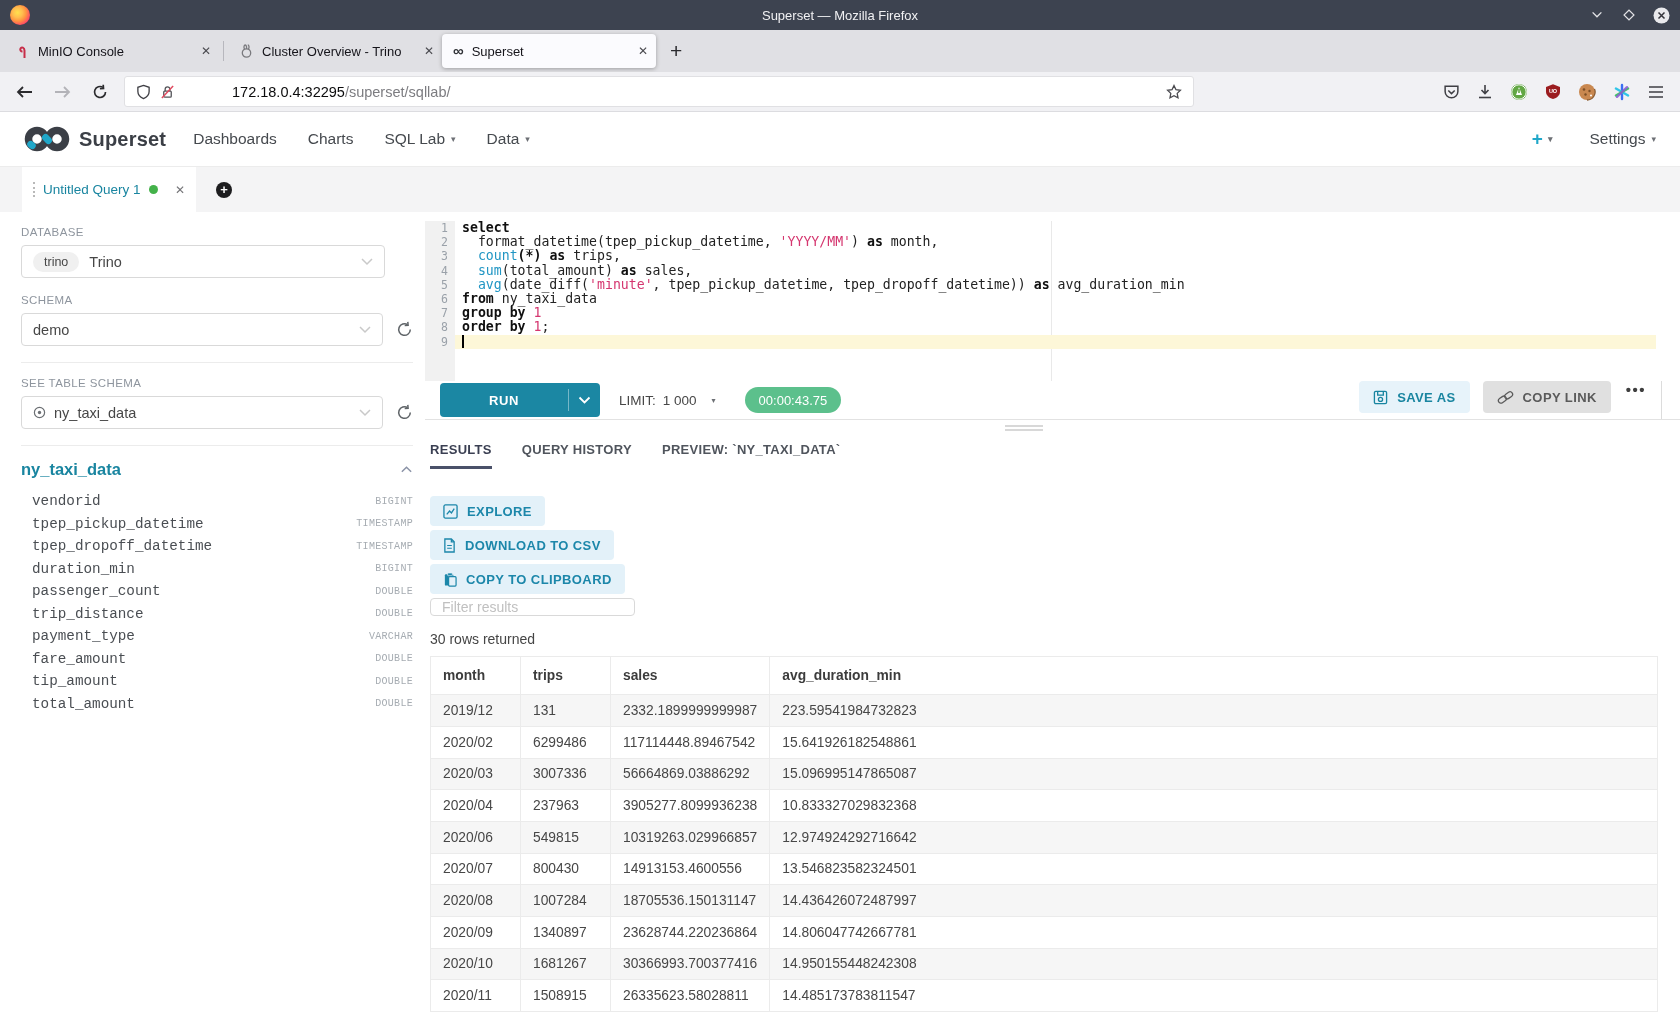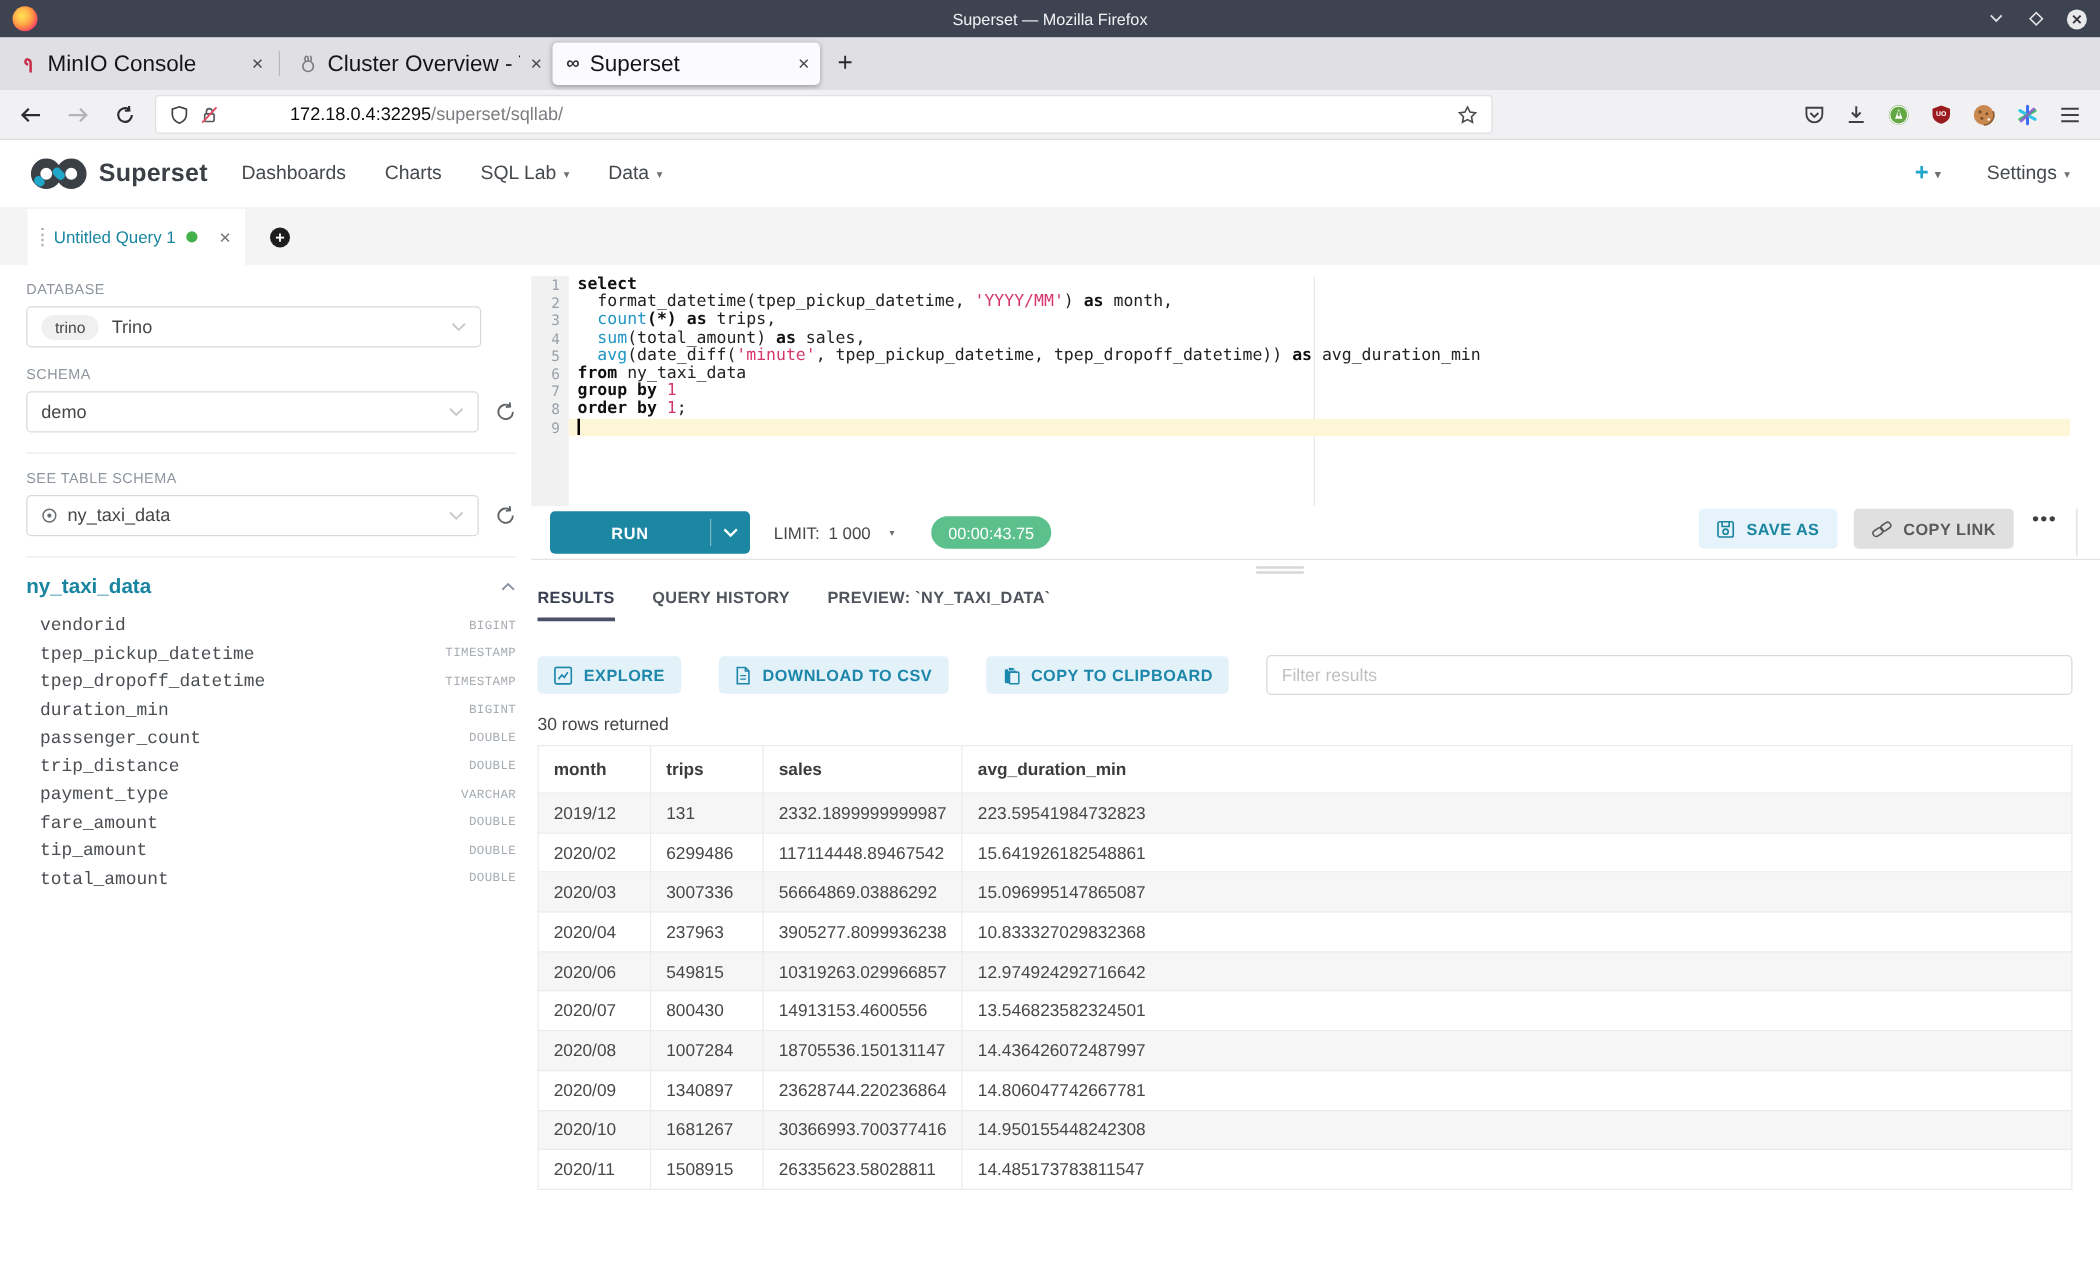--- a/index.html
+++ b/index.html
@@ -15,21 +15,21 @@
   .win-title { position:absolute; left:0; right:0; text-align:center; font-size:13px; color:#f1f1f3; }
   .win-controls { margin-left:auto; display:flex; gap:14px; align-items:center; z-index:2; }
   .win-btn { display:flex; align-items:center; justify-content:center; width:18px; height:18px; }
 
   
   .tabstrip { position:absolute; left:0; top:30px; width:1680px; height:42px;
               background:#e0e0e4; display:flex; align-items:center; padding-left:5px; }
   .btab { width:214px; height:34px; display:flex; align-items:center; gap:8px;
           padding:0 8px 0 11px; border-radius:4px; }
   .btab.active { background:#fbfbfe; box-shadow:0 1px 4px rgba(0,0,0,.3); }
-  .bt-title { font-size:18px; color:#15141a; flex:1; white-space:nowrap; overflow:hidden; }
+  .bt-title { font-size:13px; color:#15141a; flex:1; white-space:nowrap; overflow:hidden; }
   .bt-close { color:#4a4a4f; font-size:12px; line-height:12px; }
   .tab-sep { width:1px; height:20px; background:#b7b7bd; margin:0 4px; }
   .newtab { font-size:21px; font-weight:300; color:#2a2a2e; margin-left:14px; }
 
   
   .toolbar { position:absolute; left:0; top:72px; width:1680px; height:40px;
              background:#f1f1f4; border-bottom:1px solid #dcdce0;
              display:flex; align-items:center; padding:0 12px; }
   .nav-btns { display:flex; gap:21px; align-items:center; margin:0 10px 0 4px; }
   .urlbar { width:1070px; height:31px; background:#fff; border:1px solid #e0e0e3; border-radius:3px;
@@ -125,21 +125,21 @@
   .more-dots { color:#3f3f3f; font-size:15px; letter-spacing:1.5px; font-weight:700; margin:0 2px; }
   .run-right-sep { width:1px; height:38px; background:#dcdcdc; }
 
   
   .south { flex:1; position:relative; border-top:1px solid #e2e2e2; padding:0 22px 0 5px; }
   .drag-handle { position:absolute; top:5px; left:580px; width:38px; }
   .drag-handle div { height:2px; background:#d8d8d8; margin-bottom:2px; }
   .rtabs { display:flex; gap:30px; padding-top:22px; }
   .rtab { font-size:13px; font-weight:700; letter-spacing:.3px; color:#50555d; padding-bottom:9px; }
   .rtab.active { color:#3a3f52; border-bottom:3px solid #4a5169; }
-  .actions { display:flex; gap:30px; align-items:center; margin-top:27px; }
+  .actions { display:flex; gap:4px; align-items:flex-start; margin-top:27px;flex-direction:column; }
   .action-btn { height:30px; background:#e3f1f9; color:#1c87aa; border:none; border-radius:4px;
                 display:flex; align-items:center; gap:9px; padding:0 13px;
                 font-family:"Liberation Sans",sans-serif; font-size:13px; font-weight:700; letter-spacing:.4px; }
   .filter-input { flex:1; height:32px; border:1px solid #d9d9d9; border-radius:4px;
                   padding:0 11px; font-size:14px; color:#333; font-family:"Liberation Sans",sans-serif; }
   .filter-input::placeholder { color:#c0c0c0; }
   .rows-returned { margin-top:15px; font-size:14px; color:#454545; }
   .rtable { margin-top:9px; width:100%; border-collapse:collapse; font-size:13.8px; color:#474747; }
   .rtable th, .rtable td { border:1px solid #ebebeb; text-align:left; padding:0 12px; }
   .rtable th { height:38px; font-weight:700; color:#3c3c3c; background:#fff; }

